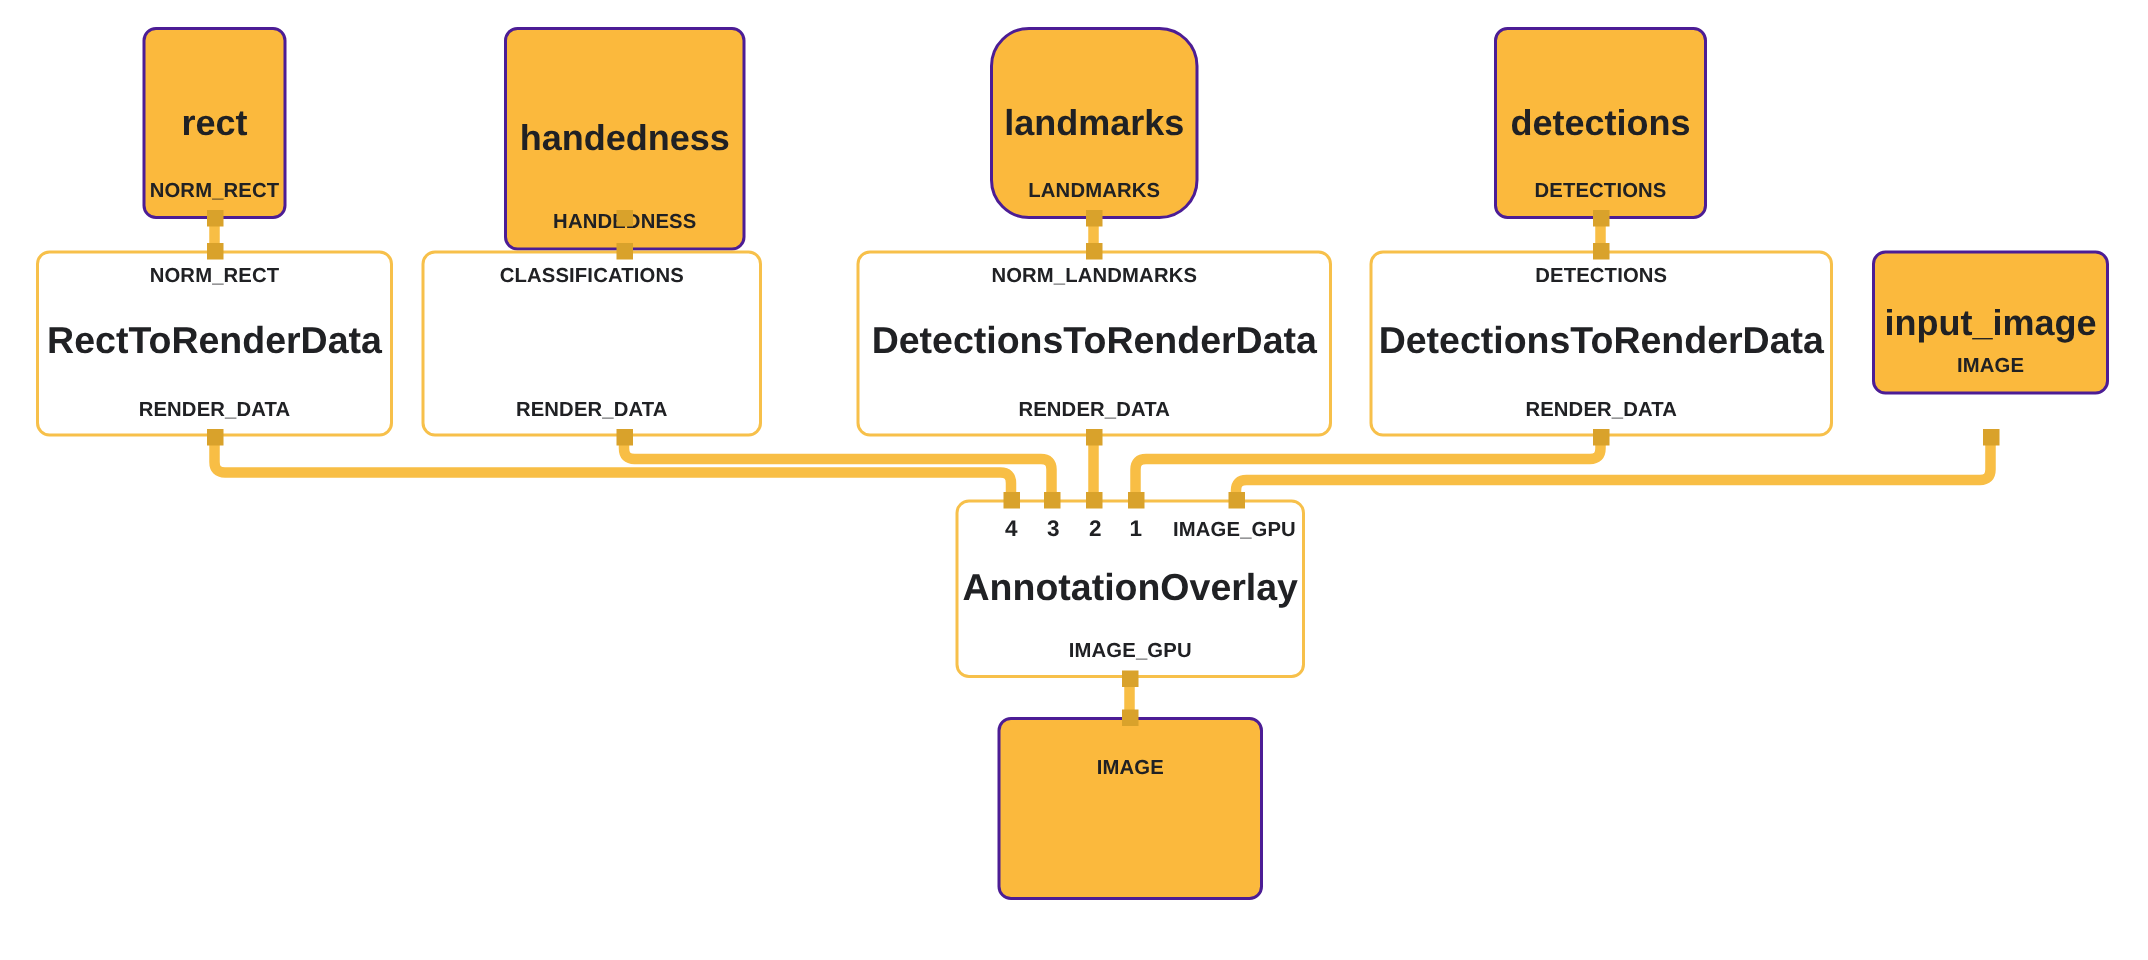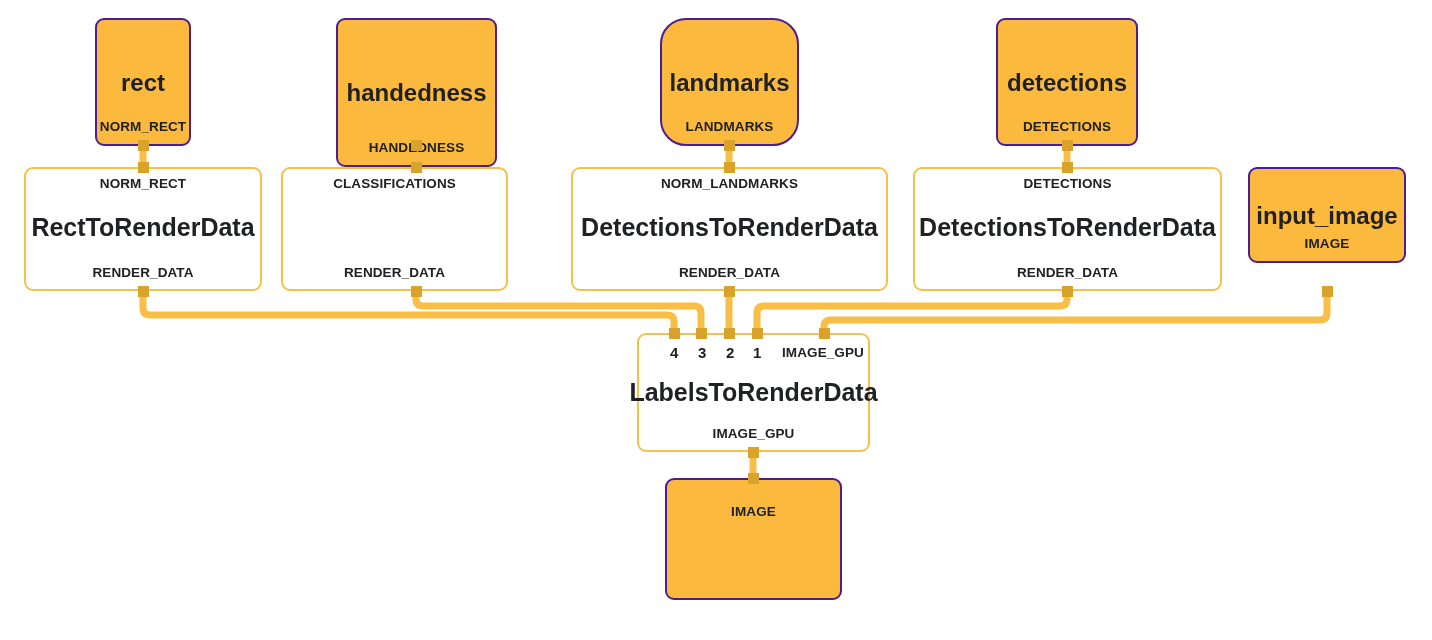--- a/index.html
+++ b/index.html
@@ -207,21 +207,21 @@
 
   <div class="node calc" style="left:637px; top:333px; width:233px; height:119px;">
     <div class="port-label-row" style="gap:0;">
       <span class="port-label num" style="position:absolute; left:31px; top:9px;">4</span>
       <span class="port-label num" style="position:absolute; left:59px; top:9px;">3</span>
       <span class="port-label num" style="position:absolute; left:87px; top:9px;">2</span>
       <span class="port-label num" style="position:absolute; left:114px; top:9px;">1</span>
       <span class="port-label" style="position:absolute; left:143px; top:10px;">IMAGE_GPU</span>
     </div>
     <div class="title-row" style="margin-top:18px;">
-      <span class="node-title">LabelsToRenderData</span>
+      <span class="node-title">AnnotationOverlay</span>
     </div>
     <div class="port-label-row">
       <span class="port-label">IMAGE_GPU</span>
     </div>
   </div>
 
   <div class="node io" style="left:665px; top:478px; width:177px; height:122px;">
     <div class="port-label-row">
       <span class="port-label">IMAGE</span>
     </div>

